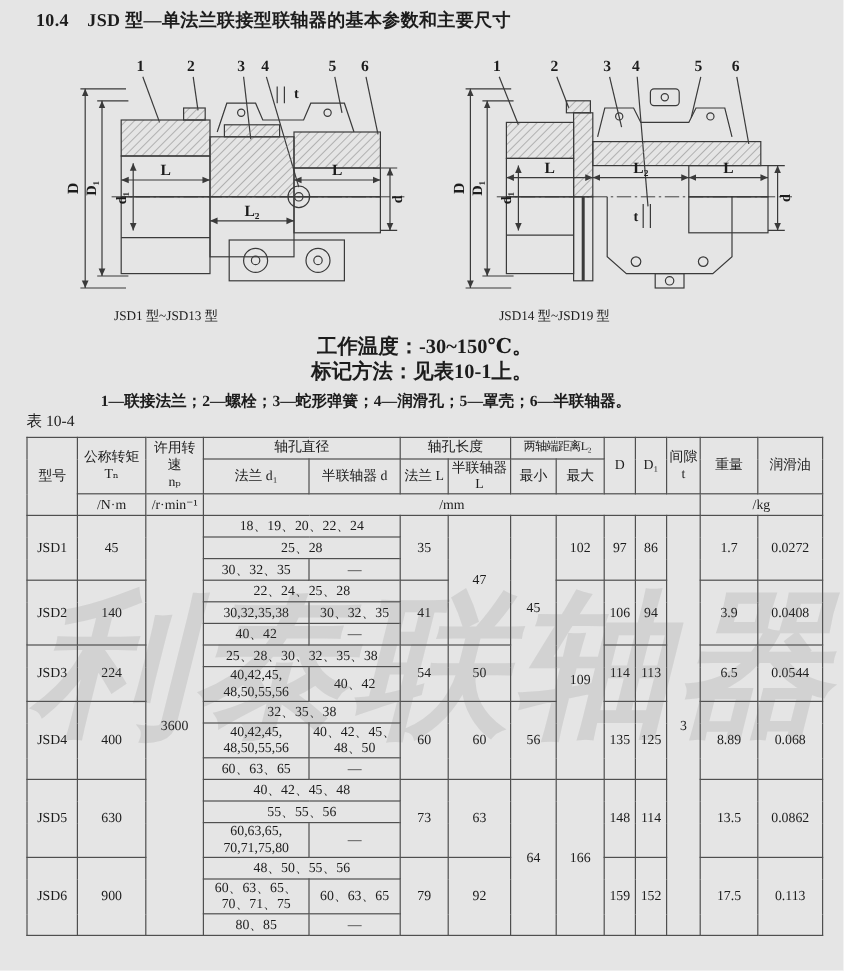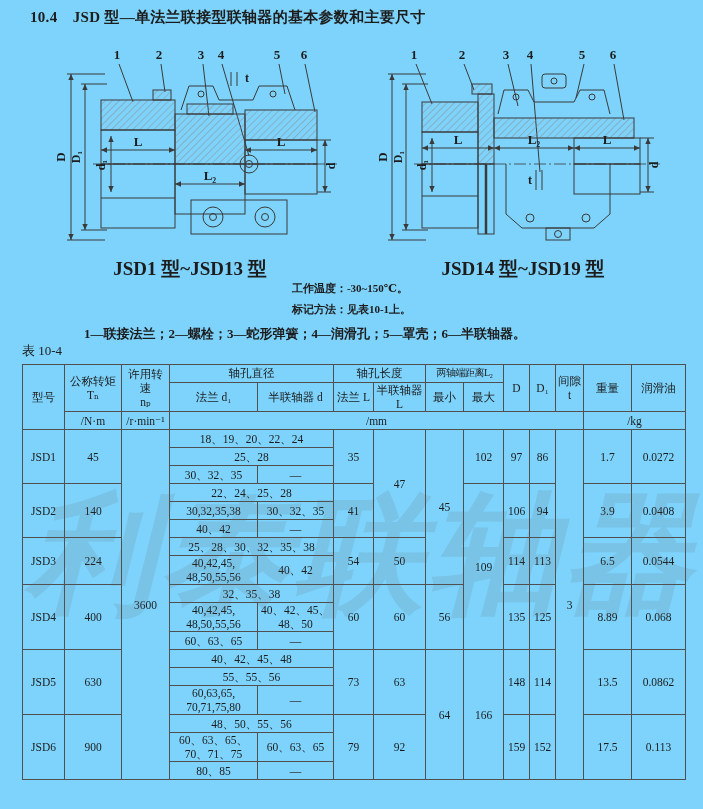--- a/index.html
+++ b/index.html
@@ -1,24 +1,24 @@
 <!DOCTYPE html>
 <html><head>
 <meta charset="utf-8">
 <style>
   html,body{margin:0;padding:0;background:#ffffff;}
-  .page{position:relative;width:703px;height:809px;background:#7dd3fc;overflow:hidden;
+  .page{position:relative;width:703px;height:809px;background:#e5e5e5;overflow:hidden;
         font-family:"Liberation Serif","DejaVu Serif","DejaVu Sans",serif;color:#1c1c1c;}
   .title{position:absolute;left:30px;top:8px;font-size:15px;font-weight:bold;letter-spacing:.3px;}
   .fig{position:absolute;}
-  .caption{position:absolute;font-size:19px;font-weight:bold;text-align:center;}
+  .caption{position:absolute;font-size:11px;font-weight:normal;text-align:left;}
   .cap-left{left:95px;top:256px;width:190px;}
-  .cap-right{left:428px;top:256px;width:190px;}
+  .cap-right{left:416px;top:256px;width:190px;}
   .notes{position:absolute;left:0;top:278px;width:703px;text-align:center;}
-  .notes .inner{display:inline-block;text-align:left;font-size:11px;font-weight:bold;line-height:21px;}
+  .notes .inner{display:inline-block;text-align:right;font-size:17px;font-weight:bold;line-height:21px;}
   .legend{position:absolute;left:0;top:325px;width:610px;text-align:center;font-size:13px;font-weight:bold;}
   .table-label{position:absolute;left:22px;top:342px;font-size:13px;}
   table.params{position:absolute;left:22px;top:364px;width:663px;border-collapse:collapse;
                table-layout:fixed;font-size:11.5px;z-index:2;}
   .params td{border:1px solid #4f4f4f;text-align:center;vertical-align:middle;
              padding:0 2px;height:17px;line-height:1.22;white-space:pre-line;overflow:hidden;}
   .params td.small{font-size:10px;letter-spacing:-.5px;margin-top:33px;}
   .watermark{position:absolute;left:26px;top:468px;z-index:3;pointer-events:none;
              font-family:"DejaVu Sans","Liberation Sans",sans-serif;font-weight:bold;
              font-size:130px;letter-spacing:4px;white-space:nowrap;color:rgba(100,100,100,0.14);font-style:italic;}

